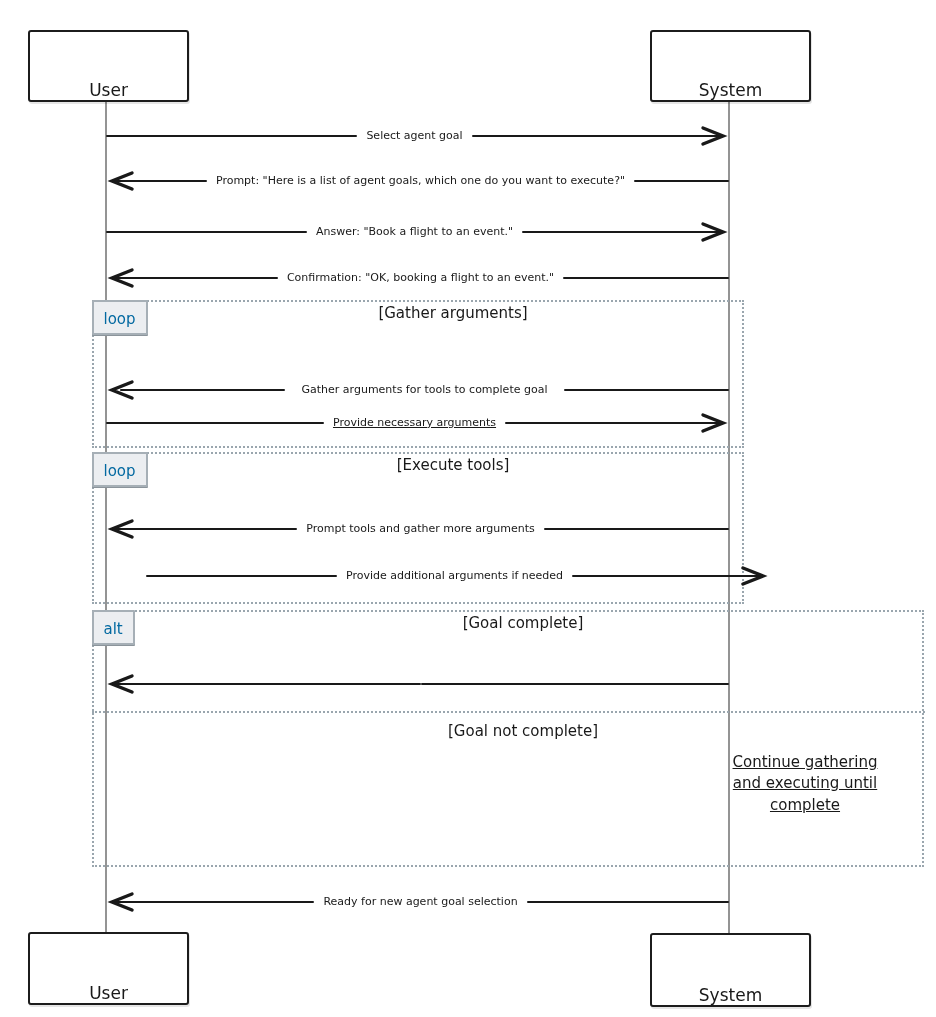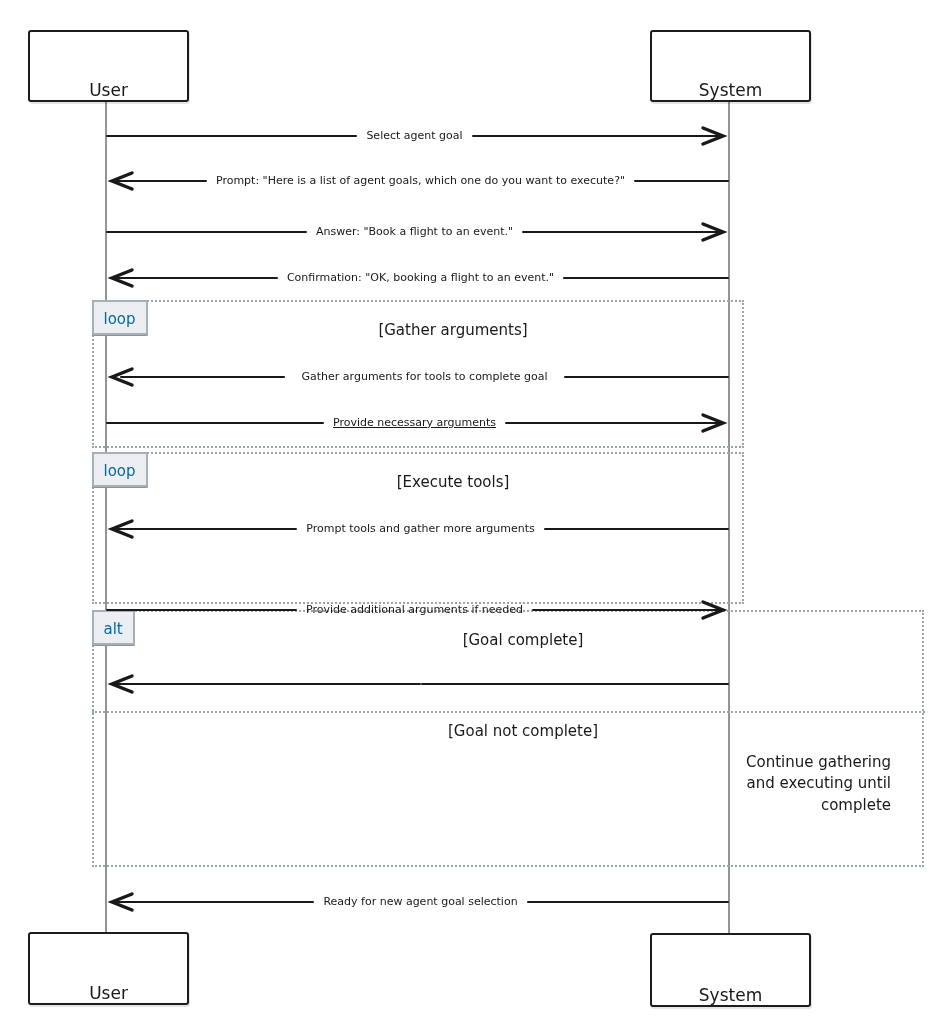--- a/index.html
+++ b/index.html
@@ -26,36 +26,36 @@
     display:flex;align-items:flex-end;justify-content:center;
     font-size:17px;z-index:4;box-shadow:1px 2px 0 rgba(0,0,0,.10);
   }
   
   .frame{position:absolute;border:2.5px dotted var(--frame);z-index:2;}
   .badge{
     position:absolute;top:-2.5px;left:-2.5px;background:var(--badge_fill);
     border:2px solid var(--badge_border);box-shadow:0 1px 0 #8b949b;
     padding:9px 10px 5px;font-size:15px;line-height:1.15;color:#0369a1;border-radius:1px;
   }
-  .frame-title{position:absolute;top:19px;left:0;right:0;text-align:center;font-size:15px;}
+  .frame-title{position:absolute;top:2px;left:0;right:0;text-align:center;font-size:15px;}
   .loop-title{padding-left:70px;}
   .alt-title{padding-left:30px;}
   .alt-divider{position:absolute;left:-2.5px;right:-2.5px;top:99px;border-top:2.5px dotted var(--frame);}
   .alt-else-title{position:absolute;top:110px;left:0;right:0;text-align:center;font-size:15px;padding-left:30px;}
   
   .msg{position:absolute;left:106px;width:623px;height:40px;display:flex;align-items:center;z-index:3;}
   .msg.tall{height:48px;}
   .msg .line{flex:1 1 auto;min-width:4px;height:0;border-top:2.7px solid var(--ink);border-radius:2px;}
   .msg .txt{flex:0 0 auto;max-width:470px;padding:0 9px;font-size:11px;line-height:1.3;text-align:center;}
   .msg svg{flex:0 0 auto;display:block;}
   .msg.left .line.head-side{margin-left:-24px;}
   .msg.right .line.head-side{margin-right:-24px;}
   
-  .note{position:absolute;left:719px;top:752px;width:172px;text-align:right;
-        font-size:15px;line-height:1.42;z-index:3;}
+  .note{position:absolute;left:719px;top:752px;width:172px;text-align:center;
+        font-size:15px;line-height:1.42;z-index:3;text-decoration:underline;}
 </style>
 </head>
 <body>
 
 <div id="canvas">
 
   <div class="lifeline" id="lifeline-user"></div>
   <div class="lifeline" id="lifeline-system"></div>
 
   <div class="frame" style="left:92px;top:300px;width:648px;height:144px;">
@@ -106,21 +106,21 @@
 
   <div class="msg left" style="top:258px;">
     <svg width="30" height="22" viewBox="0 0 30 22">
         <path d="M26 3 L6 11 L26 19" fill="none" stroke="#191919" stroke-width="3.4" stroke-linecap="round"></path>
       </svg>
     <div class="line head-side"></div>
     <div class="txt">Confirmation: "OK, booking a flight to an event."</div>
     <div class="line"></div>
   </div>
 
-  <div class="msg left" style="top:357px;gap:8px;">
+  <div class="msg left" style="top:370px;gap:8px;">
     <svg width="30" height="22" viewBox="0 0 30 22">
         <path d="M26 3 L6 11 L26 19" fill="none" stroke="#191919" stroke-width="3.4" stroke-linecap="round"></path>
       </svg>
     <div class="line head-side"></div>
     <div class="txt">Gather arguments for tools to complete goal</div>
     <div class="line"></div>
   </div>
 
   <div class="msg right" style="top:403px;text-decoration:underline;">
     <div class="line"></div>
@@ -133,21 +133,21 @@
 
   <div class="msg left" style="top:509px;">
     <svg width="30" height="22" viewBox="0 0 30 22">
         <path d="M26 3 L6 11 L26 19" fill="none" stroke="#191919" stroke-width="3.4" stroke-linecap="round"></path>
       </svg>
     <div class="line head-side"></div>
     <div class="txt">Prompt tools and gather more arguments</div>
     <div class="line"></div>
   </div>
 
-  <div class="msg right" style="top:590px;">
+  <div class="msg right" style="top:556px;padding-left:40px;">
     <div class="line"></div>
     <div class="txt">Provide additional arguments if needed</div>
     <div class="line head-side"></div>
     <svg width="30" height="22" viewBox="0 0 30 22">
         <path d="M4 3 L24 11 L4 19" fill="none" stroke="#191919" stroke-width="3.4" stroke-linecap="round"></path>
       </svg>
   </div>
 
   <div class="msg left" style="top:664px;">
     <svg width="30" height="22" viewBox="0 0 30 22">

